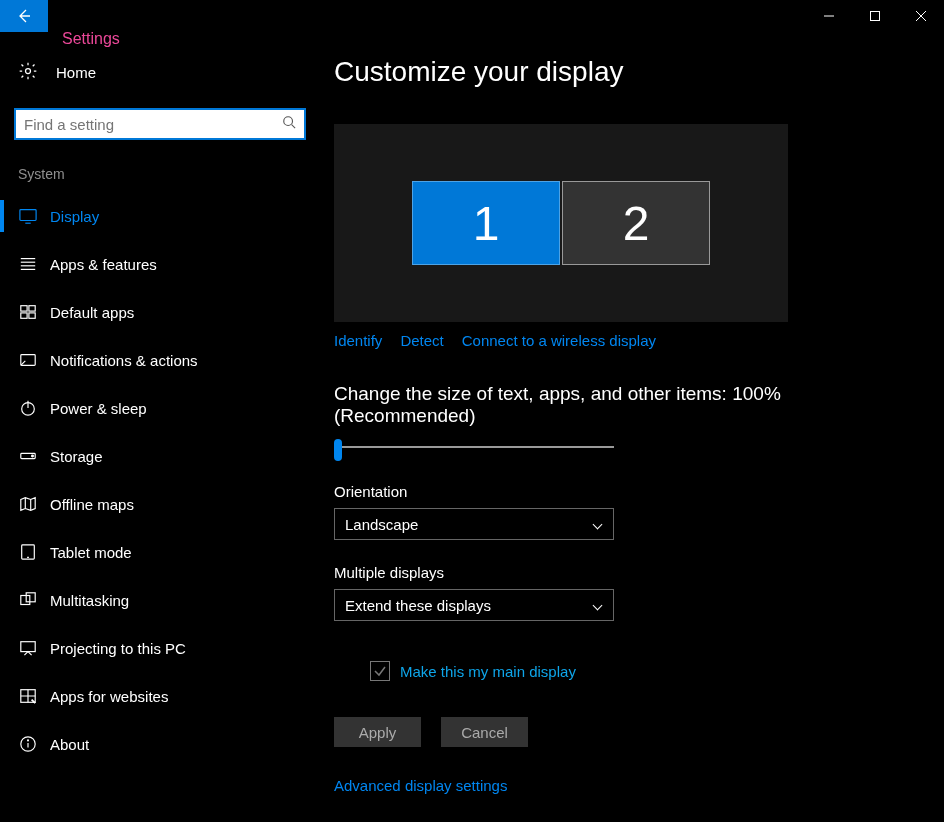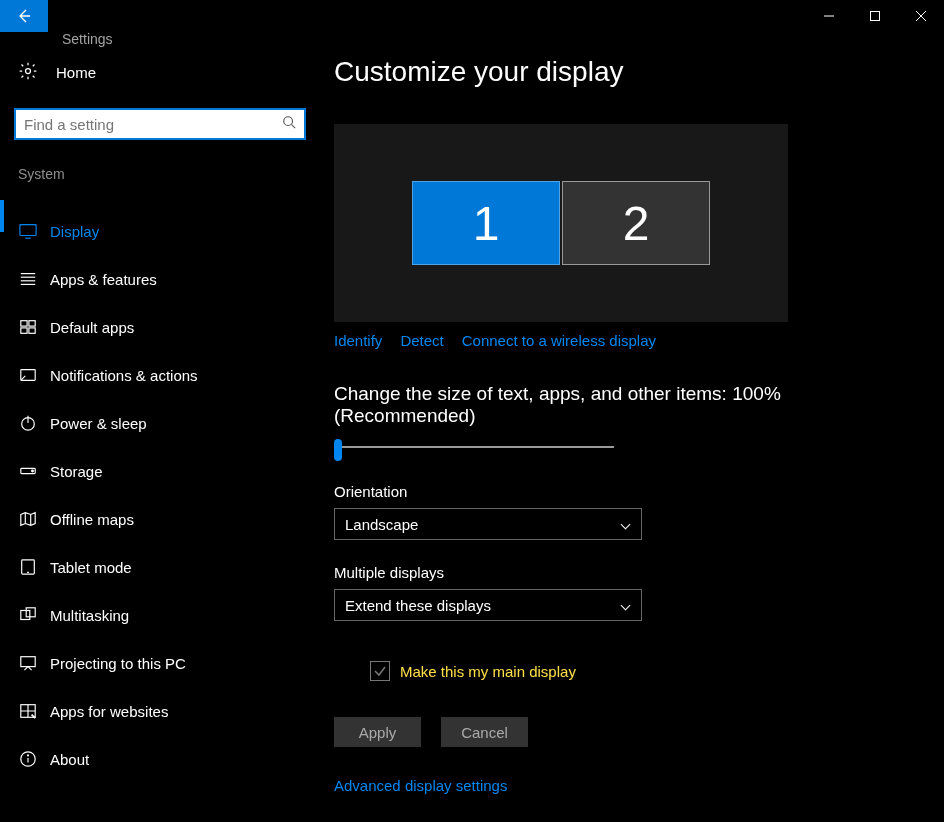--- a/index.html
+++ b/index.html
@@ -1,53 +1,53 @@
 <!DOCTYPE html>
 <html><head>
 <meta charset="utf-8">
 <style>
   * { box-sizing: border-box; margin: 0; padding: 0; font-family: "Segoe UI", Arial, sans-serif; }
   body { width: 944px; height: 822px; background: #000; color: #fff; overflow: hidden; }
   .titlebar { height: 32px; display: flex; align-items: center; background: #000; }
   .back-btn { width: 48px; height: 32px; background: #0078d7; display: flex; align-items: center; justify-content: center; cursor: pointer; }
-  .title-text { margin-left: 14px; font-size: 14px; color: #a3a3a3; margin-top: 46px; }
+  .title-text { margin-left: 14px; font-size: 16px; color: #ec4899; margin-top: 46px; }
   .window-controls { margin-left: auto; display: flex; }
   .window-btn { width: 46px; height: 32px; display: flex; align-items: center; justify-content: center; cursor: pointer; }
   .window-btn svg { display:block; }
   .body-area { display: flex; height: calc(822px - 32px); }
   .sidebar { width: 310px; padding: 0 0 0 0; }
   .home-row { display: flex; align-items: center; height: 48px; margin-top: 16px; padding-left: 18px; cursor: pointer; }
   .home-row .gear { margin-right: 18px; }
   .home-row span { font-size: 15px; }
   .search-wrap { padding: 12px 14px 0 14px; }
   .search-box { display:flex; align-items:center; width: 292px; height: 32px; background: #fff; border: 2px solid #0078d7; padding: 0 8px; }
   .search-box input { flex:1; border:none; outline:none; background:transparent; font-size:15px; color:#666; }
   .search-box .sicon { color:#444; }
   .group-label { padding: 26px 0 10px 18px; color: #8f8f8f; font-size: 14px; }
   .nav { list-style:none; }
-  .nav li { display:flex; align-items:flex-end; height:48px; padding-left:18px; cursor:pointer; font-size:15px; position:relative; }
+  .nav li { display:flex; align-items:center; height:48px; padding-left:18px; cursor:pointer; font-size:15px; position:relative; }
   .nav li .icon-slot { width: 20px; display:flex; align-items:center; justify-content:center; margin-right: 12px; }
   .nav li.active { color:#0086f0; }
   .nav li.active::before { content:""; position:absolute; left:0; top:8px; bottom:8px; width:4px; background:#0086f0; }
   .main { flex:1; padding: 24px 24px 0 24px; }
   .page-title { font-size: 28px; font-weight: 300; margin-bottom: 36px; }
   .monitor-preview { width: 454px; height: 198px; background:#181818; display:flex; align-items:center; justify-content:center; gap:0; }
   .monitor { width:148px; height:84px; display:flex; align-items:center; justify-content:center; font-size:48px; font-weight:300; color:#fff; cursor:pointer; }
   .monitor.primary { background:#0078d7; border:1px solid #4da3e6;}
   .monitor.secondary { background:#333; border:1px solid #999; margin-left:2px; }
   .link-row { margin-top: 10px; display:flex; gap:18px; }
   .link-row a { color:#0086f0; font-size:15px; text-decoration:none; cursor:pointer; }
   .label-row { margin-top: 34px; font-size:19px; }
   .slider-wrap { margin-top: 8px; position:relative; width:280px; height:24px; }
   .slider-track { position:absolute; top:11px; left:0; right:0; height:2px; background:#999; }
   .slider-thumb { position:absolute; top:4px; left:0; width:8px; height:22px; background:#0086f0; border-radius:4px; cursor:pointer; }
   .section-label { margin-top: 24px; font-size:15px; margin-bottom:8px; }
-  .select-box { width:308px; height:32px; border:1px solid #666; background:transparent; display:flex; align-items:center; justify-content:space-between; padding:0 10px; font-size:15px; cursor:pointer; }
+  .select-box { width:280px; height:32px; border:1px solid #666; background:transparent; display:flex; align-items:center; justify-content:space-between; padding:0 10px; font-size:15px; cursor:pointer; }
   .chev { border:solid #fff; border-width:0 1px 1px 0; display:inline-block; padding:3px; transform:rotate(45deg); margin-right:2px;}
-  .checkbox-row { margin-top: 40px; display:flex; align-items:center; color:#fde047; font-size:15px; cursor:default;padding-left:36px; }
+  .checkbox-row { margin-top: 40px; display:flex; align-items:center; color:#0ea5e9; font-size:15px; cursor:default;padding-left:36px; }
   .checkbox { width:20px; height:20px; border:1px solid #777; margin-right:10px; display:flex; align-items:center; justify-content:center; }
   .checkbox svg { stroke:#777; }
   .btn-row { margin-top: 36px; display:flex; gap:20px; }
   .btn { width:87px; height:30px; background:#333; color:#aaa; border:none; font-size:15px; cursor:default; }
   .adv-link { display:block; margin-top:30px; color:#0086f0; font-size:15px; text-decoration:none; cursor:pointer; }
 </style>
 </head>
 <body>
 
 <div class="titlebar">

